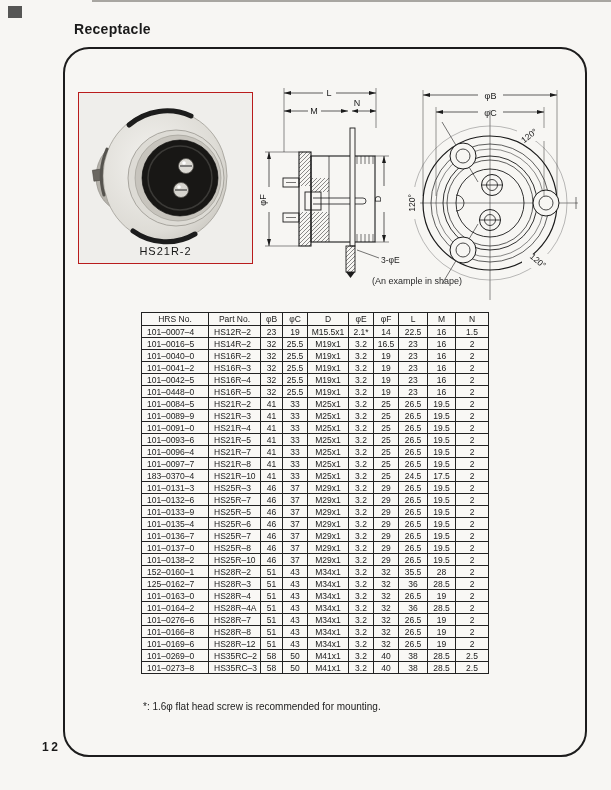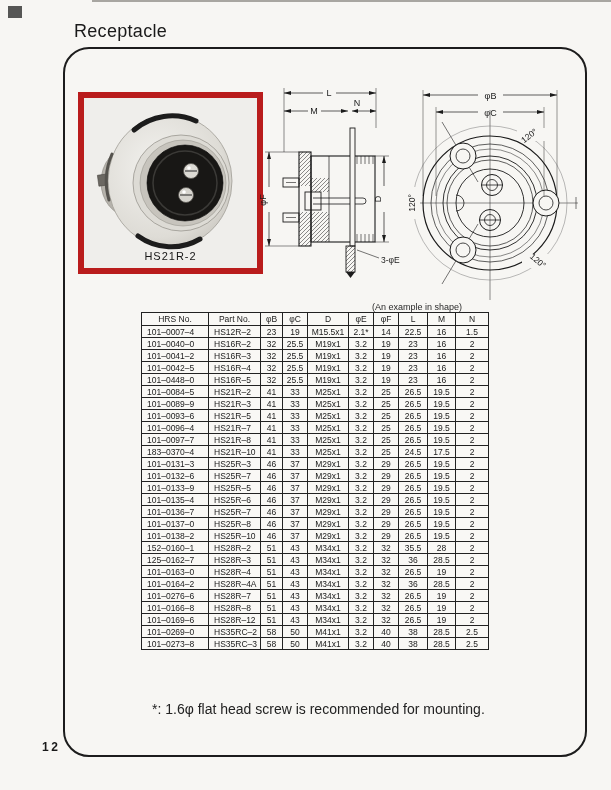--- a/index.html
+++ b/index.html
@@ -4,36 +4,36 @@
 <style>
   html,body{margin:0;padding:0;background:#e8e6e2;}
   .page{
     position:relative;width:611px;height:790px;
     background:#f7f6f3;overflow:hidden;
     font-family:"Liberation Sans","DejaVu Sans",sans-serif;
     color:#1a1a1a;
   }
   .scan-topline{position:absolute;left:92px;top:0;width:519px;height:2px;background:#8d8b85;opacity:.75;}
   .scan-corner{position:absolute;left:8px;top:6px;width:14px;height:12px;background:#3a3a38;opacity:.85;}
-  .title{position:absolute;left:74px;top:21px;font-size:18px;font-weight:normal;letter-spacing:.3px;}
+  .title{position:absolute;left:74px;top:21px;font-size:14px;font-weight:bold;letter-spacing:.3px;}
   .mainbox{position:absolute;left:63px;top:47px;width:520px;height:706px;border:2px solid #1c1c1c;border-radius:26px;}
-  .photobox{position:absolute;left:78px;top:92px;width:173px;height:170px;border:6px solid #b91c1c;background:#efeeeb;}
+  .photobox{position:absolute;left:78px;top:92px;width:173px;height:170px;border:1px solid #b91c1c;background:#efeeeb;}
   .photobox .plabel{position:absolute;left:0;right:0;bottom:6px;text-align:center;font-size:11px;letter-spacing:1px;color:#161616;}
   .sideview{position:absolute;left:253px;top:82px;}
   .frontview{position:absolute;left:406px;top:82px;}
-  .caption{position:absolute;left:372px;top:302px;font-size:9px;color:#2a2a2a;}
+  .caption{position:absolute;left:372px;top:276px;font-size:9px;color:#2a2a2a;}
   .tablewrap{position:absolute;left:141px;top:312px;}
   table.spec{border-collapse:collapse;table-layout:fixed;width:347px;background:#f9f8f5;}
   table.spec th,table.spec td{
     border:1px solid #222;font-size:8.5px;line-height:10px;height:11px;
     padding:0 2px;text-align:center;white-space:nowrap;overflow:hidden;font-weight:normal;
   }
   table.spec th{height:12px;text-align:center;}
   table.spec td.ta-l{text-align:left;padding-left:5px;}
-  .footnote{position:absolute;left:152px;top:701px;font-size:14px;color:#222;}
+  .footnote{position:absolute;left:143px;top:701px;font-size:10px;color:#222;}
   .pagenum{position:absolute;left:42px;top:740px;font-size:12px;font-weight:bold;letter-spacing:2.5px;}
   svg text{fill:#1b1b1b;}
   .dl{stroke:#1b1b1b;}
 </style>
 </head>
 <body>
 
 <div class="page">
 
   <div class="scan-topline"></div>
@@ -249,20 +249,32 @@
             <td>23</td>
             <td>19</td>
             <td>M15.5x1</td>
             <td>2.1*</td>
             <td>14</td>
             <td>22.5</td>
             <td>16</td>
             <td>1.5</td>
           </tr>
           <tr>
+            <td class="ta-l">101–0016–5</td>
+            <td class="ta-l">HS14R–2</td>
+            <td>32</td>
+            <td>25.5</td>
+            <td>M19x1</td>
+            <td>3.2</td>
+            <td>16.5</td>
+            <td>23</td>
+            <td>16</td>
+            <td>2</td>
+          </tr>
+          <tr>
             <td class="ta-l">101–0040–0</td>
             <td class="ta-l">HS16R–2</td>
             <td>32</td>
             <td>25.5</td>
             <td>M19x1</td>
             <td>3.2</td>
             <td>19</td>
             <td>23</td>
             <td>16</td>
             <td>2</td>
@@ -321,20 +333,32 @@
             <td>41</td>
             <td>33</td>
             <td>M25x1</td>
             <td>3.2</td>
             <td>25</td>
             <td>26.5</td>
             <td>19.5</td>
             <td>2</td>
           </tr>
           <tr>
+            <td class="ta-l">101–0091–0</td>
+            <td class="ta-l">HS21R–4</td>
+            <td>41</td>
+            <td>33</td>
+            <td>M25x1</td>
+            <td>3.2</td>
+            <td>25</td>
+            <td>26.5</td>
+            <td>19.5</td>
+            <td>2</td>
+          </tr>
+          <tr>
             <td class="ta-l">101–0093–6</td>
             <td class="ta-l">HS21R–5</td>
             <td>41</td>
             <td>33</td>
             <td>M25x1</td>
             <td>3.2</td>
             <td>25</td>
             <td>26.5</td>
             <td>19.5</td>
             <td>2</td>

